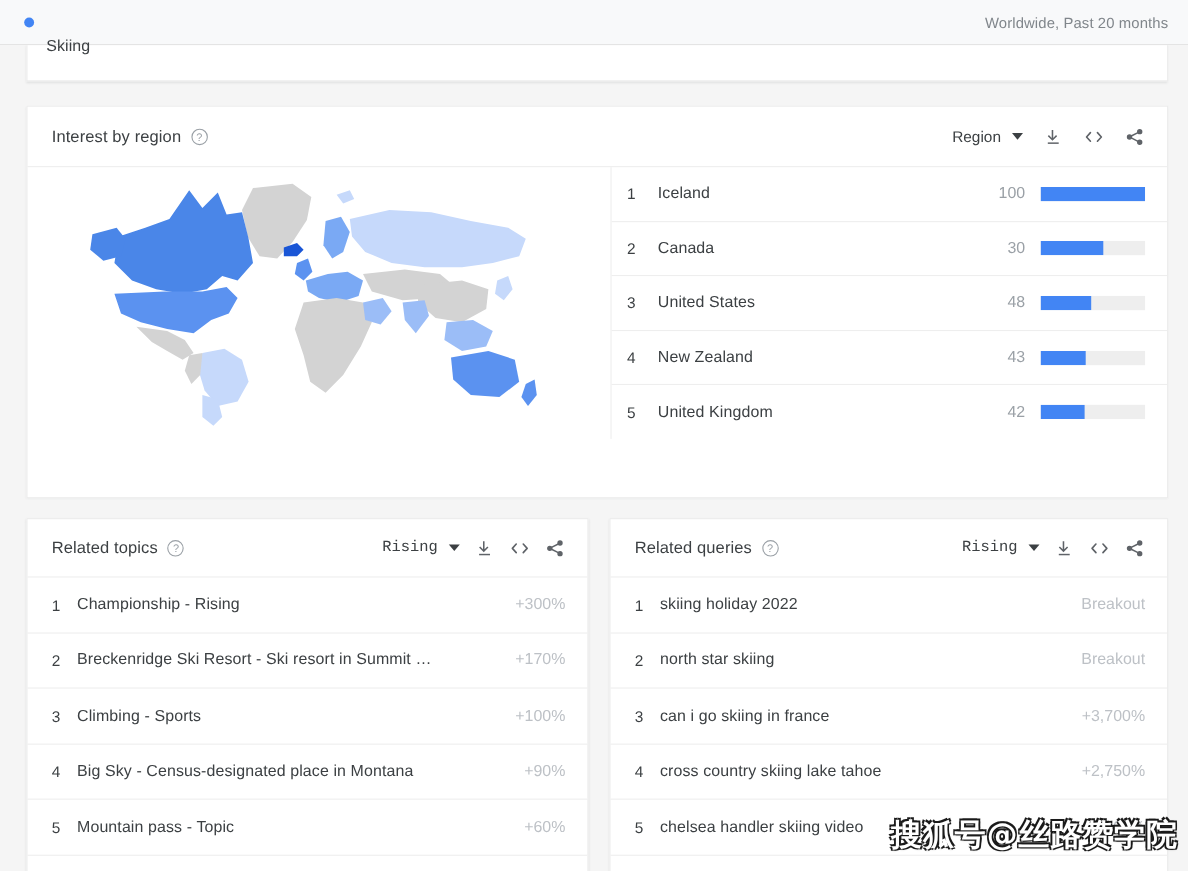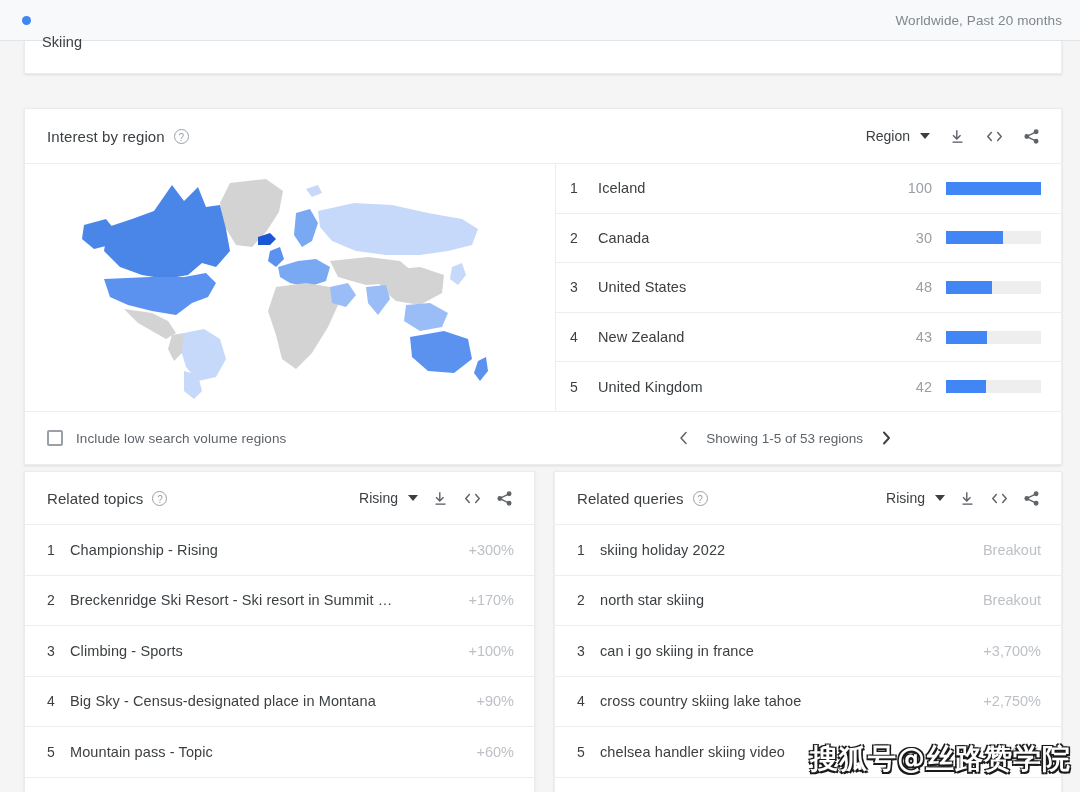--- a/index.html
+++ b/index.html
@@ -69,21 +69,21 @@
     left: 24px;
     top: 41px;
     width: 1038px;
     height: 33px;
     border-top: none;
   }
 
   
   .card-region {
     left: 24px;
-    top: 108px;
+    top: 96px;
     width: 1038px;
     height: 357px;
   }
   .card-head {
     height: 55px;
     display: flex;
     align-items: center;
     padding: 0 20px 0 22px;
     box-sizing: border-box;
     border-bottom: 1px solid #eeeeee;
@@ -257,21 +257,21 @@
     height: 330px;
   }
   .small-head {
     height: 53px;
     display: flex;
     align-items: center;
     padding: 0 20px 0 22px;
     box-sizing: border-box;
     border-bottom: 1px solid #eeeeee;
   }
-  .small-head .head-tools { gap: 12px; }
+  .small-head .head-tools { gap: 12px; font-family: Liberation Mono, monospace; }
   .item-row {
     height: 50.5px;
     display: flex;
     align-items: center;
     padding: 0 20px 0 22px;
     box-sizing: border-box;
     border-bottom: 1px solid #eeeeee;
     cursor: pointer;
   }
   .item-rank {
@@ -458,37 +458,20 @@
         <span class="region-name">United Kingdom</span>
         <span class="region-value">42</span>
         <span class="bar-track">
           <span class="bar-fill" style="width: 42%;"></span>
         </span>
       </div>
 
     </div>
   </div>
 
-  <div class="region-foot">
-    <span class="checkbox"></span>
-    <span class="foot-label">Include low search volume regions</span>
-    <div class="pager">
-      <span class="chev">
-        <svg width="9" height="14" viewBox="0 0 9 14" fill="none" stroke="#5f6368" stroke-width="1.5" stroke-linecap="round" stroke-linejoin="round">
-          <polyline points="7,1.5 2,7 7,12.5"></polyline>
-        </svg>
-      </span>
-      <span class="pager-text">Showing 1-5 of 53 regions</span>
-      <span class="chev">
-        <svg width="9" height="14" viewBox="0 0 9 14" fill="none" stroke="#3c4043" stroke-width="1.9" stroke-linecap="round" stroke-linejoin="round">
-          <polyline points="2,1.5 7,7 2,12.5"></polyline>
-        </svg>
-      </span>
-    </div>
-  </div>
 </div>
 
 <div class="card card-topics">
   <div class="small-head">
     <span class="card-title">Related topics</span>
     <span class="help-icon">?</span>
     <div class="head-tools">
       <div class="select-chip">
         <span>Rising</span>
         <span class="caret"></span>

